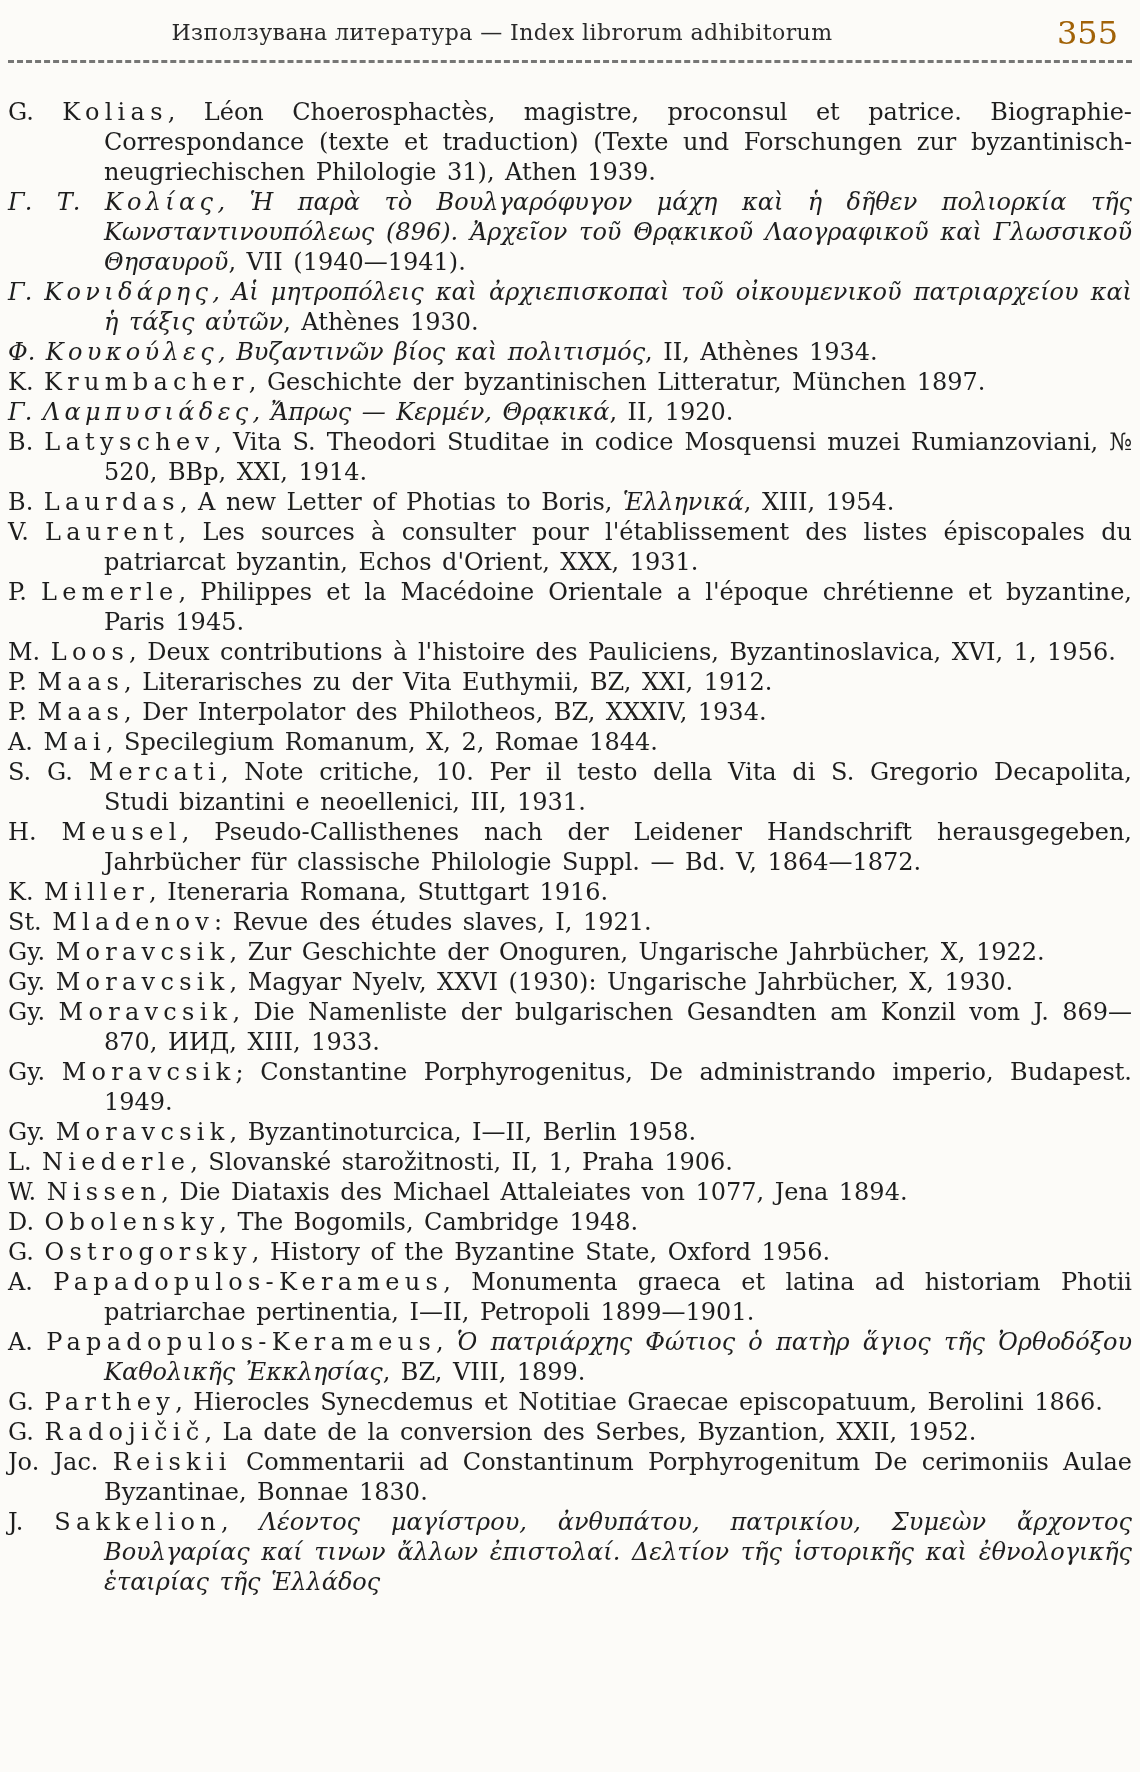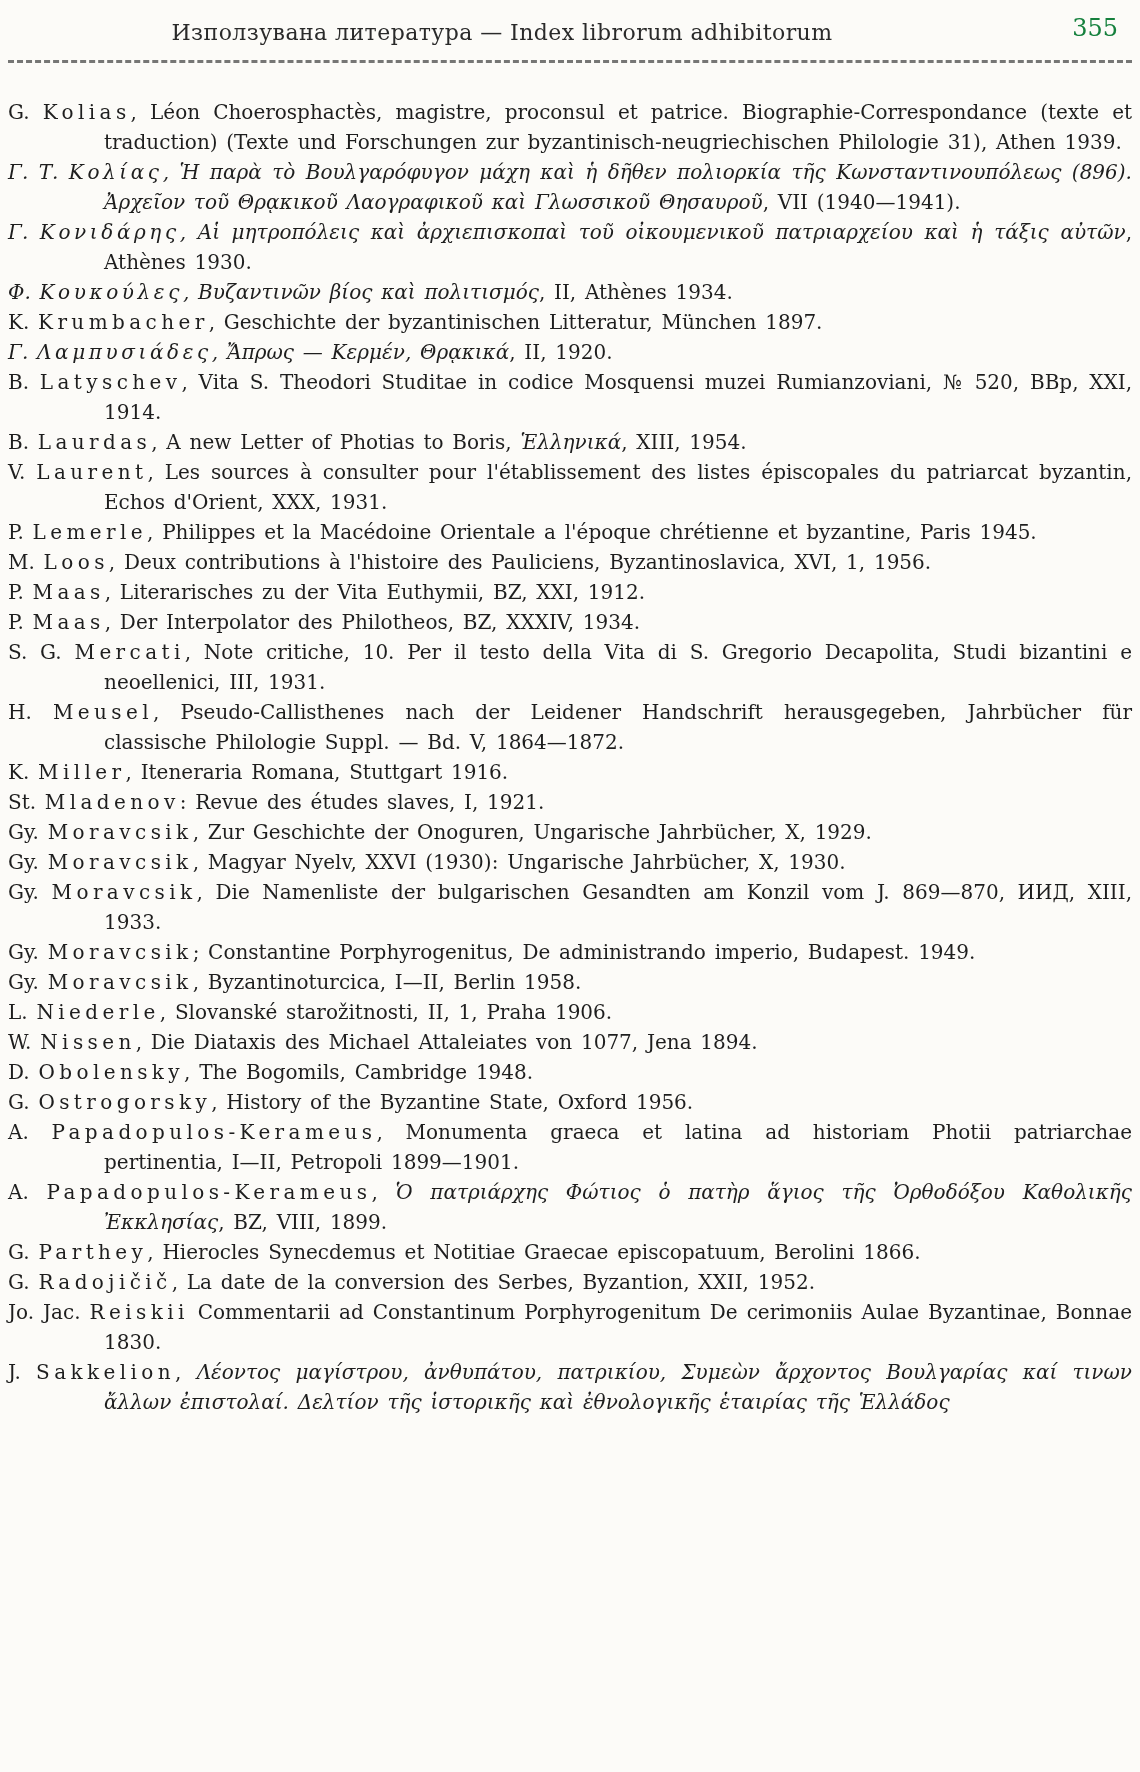--- a/index.html
+++ b/index.html
@@ -29,35 +29,35 @@
     text-align: center;
     font-size: 22px;
     color: #2a2a2a;
     letter-spacing: 0.02em;
     white-space: nowrap;
   }
   .page-number {
     position: absolute;
     right: 14px;
     top: 0;
-    font-size: 24px;
-    color: #15803d;
+    font-size: 32px;
+    color: #a16207;
   }
   .header-rule {
     border: none;
     border-top: 3px dashed #4a4a4a;
     margin: 2px 0 0 0;
     opacity: 0.75;
   }
   .bibliography {
     margin-top: 34px;
   }
   .entry {
     margin: 0;
-    font-size: 20px;
+    font-size: 24px;
     line-height: 30px;
     text-align: justify;
     padding-left: 96px;
     text-indent: -96px;
     word-spacing: 0.12em;
   }
   .seg-normal { }
   .seg-spaced { letter-spacing: 0.22em; }
   .seg-italic { font-style: italic; }
   .seg-spaced-italic { font-style: italic; letter-spacing: 0.18em; margin-top: 24px; }
@@ -79,25 +79,26 @@
       <p class="entry"><span class="seg-italic">Φ. </span><span class="seg-spaced-italic">Κουκούλες</span><span class="seg-italic">, </span><span class="seg-italic">Βυζαντινῶν βίος καὶ πολιτισμός</span><span class="seg-normal">, II, Athènes 1934.</span></p>
       <p class="entry"><span class="seg-normal">K. </span><span class="seg-spaced">Krumbacher</span><span class="seg-normal">, Geschichte der byzantinischen Litteratur, München 1897.</span></p>
       <p class="entry"><span class="seg-italic">Γ. </span><span class="seg-spaced-italic">Λαμπυσιάδες</span><span class="seg-italic">, </span><span class="seg-italic">Ἄπρως — Κερμέν, Θρᾳκικά</span><span class="seg-normal">, II, 1920.</span></p>
       <p class="entry"><span class="seg-normal">B. </span><span class="seg-spaced">Latyschev</span><span class="seg-normal">, Vita S. Theodori Studitae in codice Mosquensi muzei Rumianzoviani, № 520, BBp, XXI, 1914.</span></p>
       <p class="entry"><span class="seg-normal">B. </span><span class="seg-spaced">Laurdas</span><span class="seg-normal">, A new Letter of Photias to Boris, </span><span class="seg-italic">Ἑλληνικά</span><span class="seg-normal">, XIII, 1954.</span></p>
       <p class="entry"><span class="seg-normal">V. </span><span class="seg-spaced">Laurent</span><span class="seg-normal">, Les sources à consulter pour l'établissement des listes épiscopales du patriarcat byzantin, Echos d'Orient, XXX, 1931.</span></p>
       <p class="entry"><span class="seg-normal">P. </span><span class="seg-spaced">Lemerle</span><span class="seg-normal">, Philippes et la Macédoine Orientale a l'époque chrétienne et byzantine, Paris 1945.</span></p>
       <p class="entry"><span class="seg-normal">M. </span><span class="seg-spaced">Loos</span><span class="seg-normal">, Deux contributions à l'histoire des Pauliciens, Byzantinoslavica, XVI, 1, 1956.</span></p>
       <p class="entry"><span class="seg-normal">P. </span><span class="seg-spaced">Maas</span><span class="seg-normal">, Literarisches zu der Vita Euthymii, BZ, XXI, 1912.</span></p>
       <p class="entry"><span class="seg-normal">P. </span><span class="seg-spaced">Maas</span><span class="seg-normal">, Der Interpolator des Philotheos, BZ, XXXIV, 1934.</span></p>
+      <p class="entry"><span class="seg-normal">A. </span><span class="seg-spaced">Mai</span><span class="seg-normal">, Specilegium Romanum, X, 2, Romae 1844.</span></p>
       <p class="entry"><span class="seg-normal">S. G. </span><span class="seg-spaced">Mercati</span><span class="seg-normal">, Note critiche, 10. Per il testo della Vita di S. Gregorio Decapolita, Studi bizantini e neoellenici, III, 1931.</span></p>
       <p class="entry"><span class="seg-normal">H. </span><span class="seg-spaced">Meusel</span><span class="seg-normal">, Pseudo-Callisthenes nach der Leidener Handschrift herausgegeben, Jahrbücher für classische Philologie Suppl. — Bd. V, 1864—1872.</span></p>
       <p class="entry"><span class="seg-normal">K. </span><span class="seg-spaced">Miller</span><span class="seg-normal">, Iteneraria Romana, Stuttgart 1916.</span></p>
       <p class="entry"><span class="seg-normal">St. </span><span class="seg-spaced">Mladenov</span><span class="seg-normal">: Revue des études slaves, I, 1921.</span></p>
-      <p class="entry"><span class="seg-normal">Gy. </span><span class="seg-spaced">Moravcsik</span><span class="seg-normal">, Zur Geschichte der Onoguren, Ungarische Jahrbücher, X, 1929.</span></p>
+      <p class="entry"><span class="seg-normal">Gy. </span><span class="seg-spaced">Moravcsik</span><span class="seg-normal">, Zur Geschichte der Onoguren, Ungarische Jahrbücher, X, 1922.</span></p>
       <p class="entry"><span class="seg-normal">Gy. </span><span class="seg-spaced">Moravcsik</span><span class="seg-normal">, Magyar Nyelv, XXVI (1930): Ungarische Jahrbücher, X, 1930.</span></p>
       <p class="entry"><span class="seg-normal">Gy. </span><span class="seg-spaced">Moravcsik</span><span class="seg-normal">, Die Namenliste der bulgarischen Gesandten am Konzil vom J. 869—870, ИИД, XIII, 1933.</span></p>
       <p class="entry"><span class="seg-normal">Gy. </span><span class="seg-spaced">Moravcsik</span><span class="seg-normal">; Constantine Porphyrogenitus, De administrando imperio, Budapest. 1949.</span></p>
       <p class="entry"><span class="seg-normal">Gy. </span><span class="seg-spaced">Moravcsik</span><span class="seg-normal">, Byzantinoturcica, I—II, Berlin 1958.</span></p>
       <p class="entry"><span class="seg-normal">L. </span><span class="seg-spaced">Niederle</span><span class="seg-normal">, Slovanské starožitnosti, II, 1, Praha 1906.</span></p>
       <p class="entry"><span class="seg-normal">W. </span><span class="seg-spaced">Nissen</span><span class="seg-normal">, Die Diataxis des Michael Attaleiates von 1077, Jena 1894.</span></p>
       <p class="entry"><span class="seg-normal">D. </span><span class="seg-spaced">Obolensky</span><span class="seg-normal">, The Bogomils, Cambridge 1948.</span></p>
       <p class="entry"><span class="seg-normal">G. </span><span class="seg-spaced">Ostrogorsky</span><span class="seg-normal">, History of the Byzantine State, Oxford 1956.</span></p>
       <p class="entry"><span class="seg-normal">A. </span><span class="seg-spaced">Papadopulos-Kerameus</span><span class="seg-normal">, Monumenta graeca et latina ad historiam Photii patriarchae pertinentia, I—II, Petropoli 1899—1901.</span></p>
       <p class="entry"><span class="seg-normal">A. </span><span class="seg-spaced">Papadopulos-Kerameus</span><span class="seg-normal">, </span><span class="seg-italic">Ὁ πατριάρχης Φώτιος ὁ πατὴρ ἅγιος τῆς Ὀρθοδόξου Καθολικῆς Ἐκκλησίας</span><span class="seg-normal">, BZ, VIII, 1899.</span></p>

